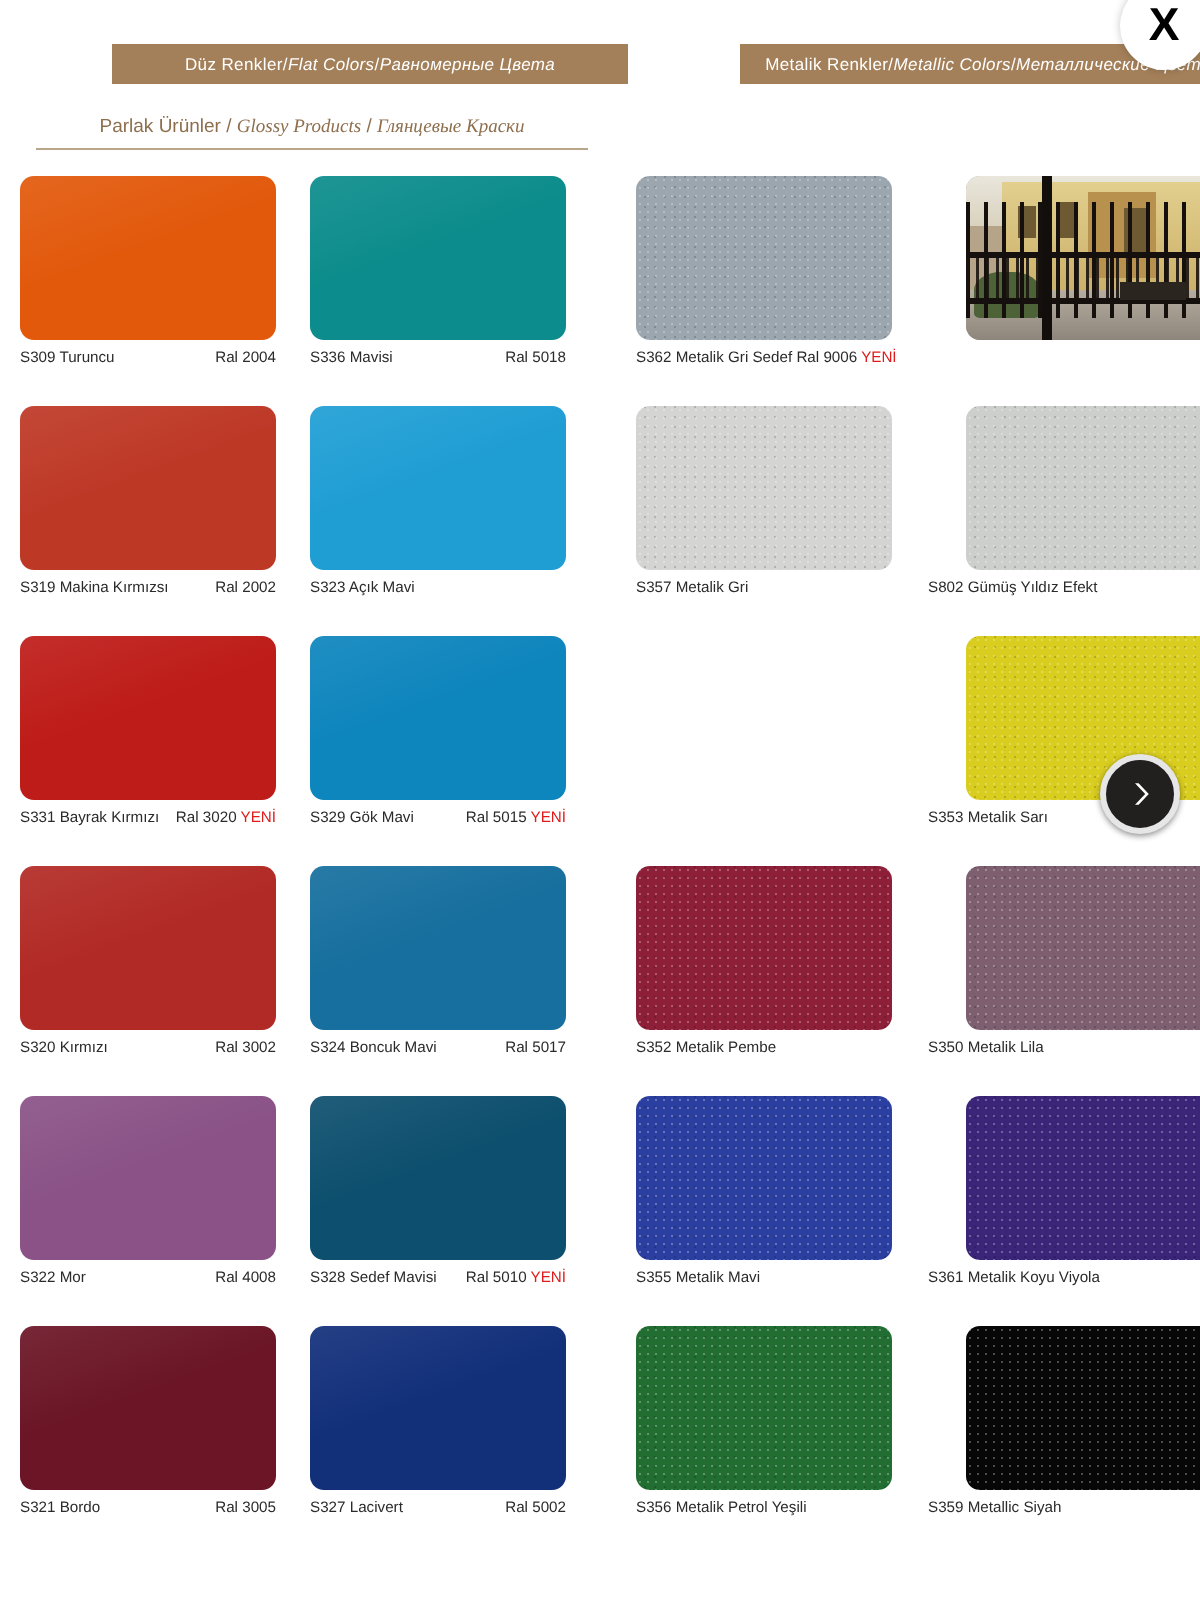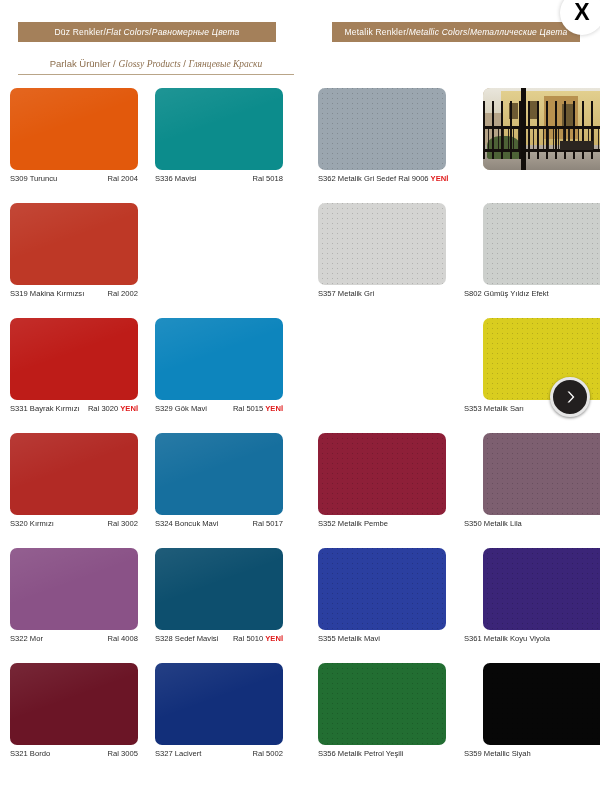--- a/index.html
+++ b/index.html
@@ -27,20 +27,21 @@
     position: absolute;
     height: 20px;
     background: #a4805a;
     color: #ffffff;
     font-size: 8.5px;
     letter-spacing: .2px;
     display: flex;
     align-items: center;
     justify-content: center;
     white-space: nowrap;
+    margin-left: 38px;
   }
   .band.left  { left: 18px;  width: 258px; }
   .band.right { left: 332px; width: 248px; }
   .band .bi { font-style: italic; }
 
   .sub-title {
     position: absolute;
     top: 58px; left: 18px;
     width: 276px;
     text-align: center;
@@ -174,21 +175,21 @@
     position: absolute;
     top: 86px; left: 0;
     width: 128px;
     height: 14px;
     font-size: 7.6px;
     color: #2b2b2b;
     white-space: nowrap;
   }
   .lbl-name { position: absolute; left: 0; top: 0; }
   .lbl-ral  { position: absolute; right: 0; top: 0; }
-  .yeni { color: #e01b1b; font-weight: bold; }
+  .yeni { color: #e01b1b; font-weight: normal; }
 
   
   .cell.wide .lblrow { width: 150px; }
 </style>
 </head>
 <body>
 
 <div id="page">
 
   <div class="close-btn">
@@ -266,20 +267,26 @@
         </div>
       </div>
       <div class="grow">
         <div class="cell c0">
           <div class="chip gloss" style="background: rgb(190, 56, 38);"></div>
           <div class="lblrow">
             <span class="lbl-name">S319 Makina Kırmızsı</span>
             <span class="lbl-ral">Ral 2002</span>
           </div>
         </div>
+        <div class="cell c1">
+          <div class="chip gloss" style="background: rgb(31, 158, 212);"></div>
+          <div class="lblrow">
+            <span class="lbl-name">S323 Açık Mavi</span>
+          </div>
+        </div>
         <div class="cell c2 wide">
           <div class="chip metallic" style="background: rgb(212, 212, 210);"></div>
           <div class="lblrow">
             <span class="lbl-name">S357 Metalik Gri</span>
           </div>
         </div>
         <div class="cell c3 wide">
           <div class="chip metallic" style="background: rgb(204, 207, 204);"></div>
           <div class="lblrow">
             <span class="lbl-name">S802 Gümüş Yıldız Efekt</span>

